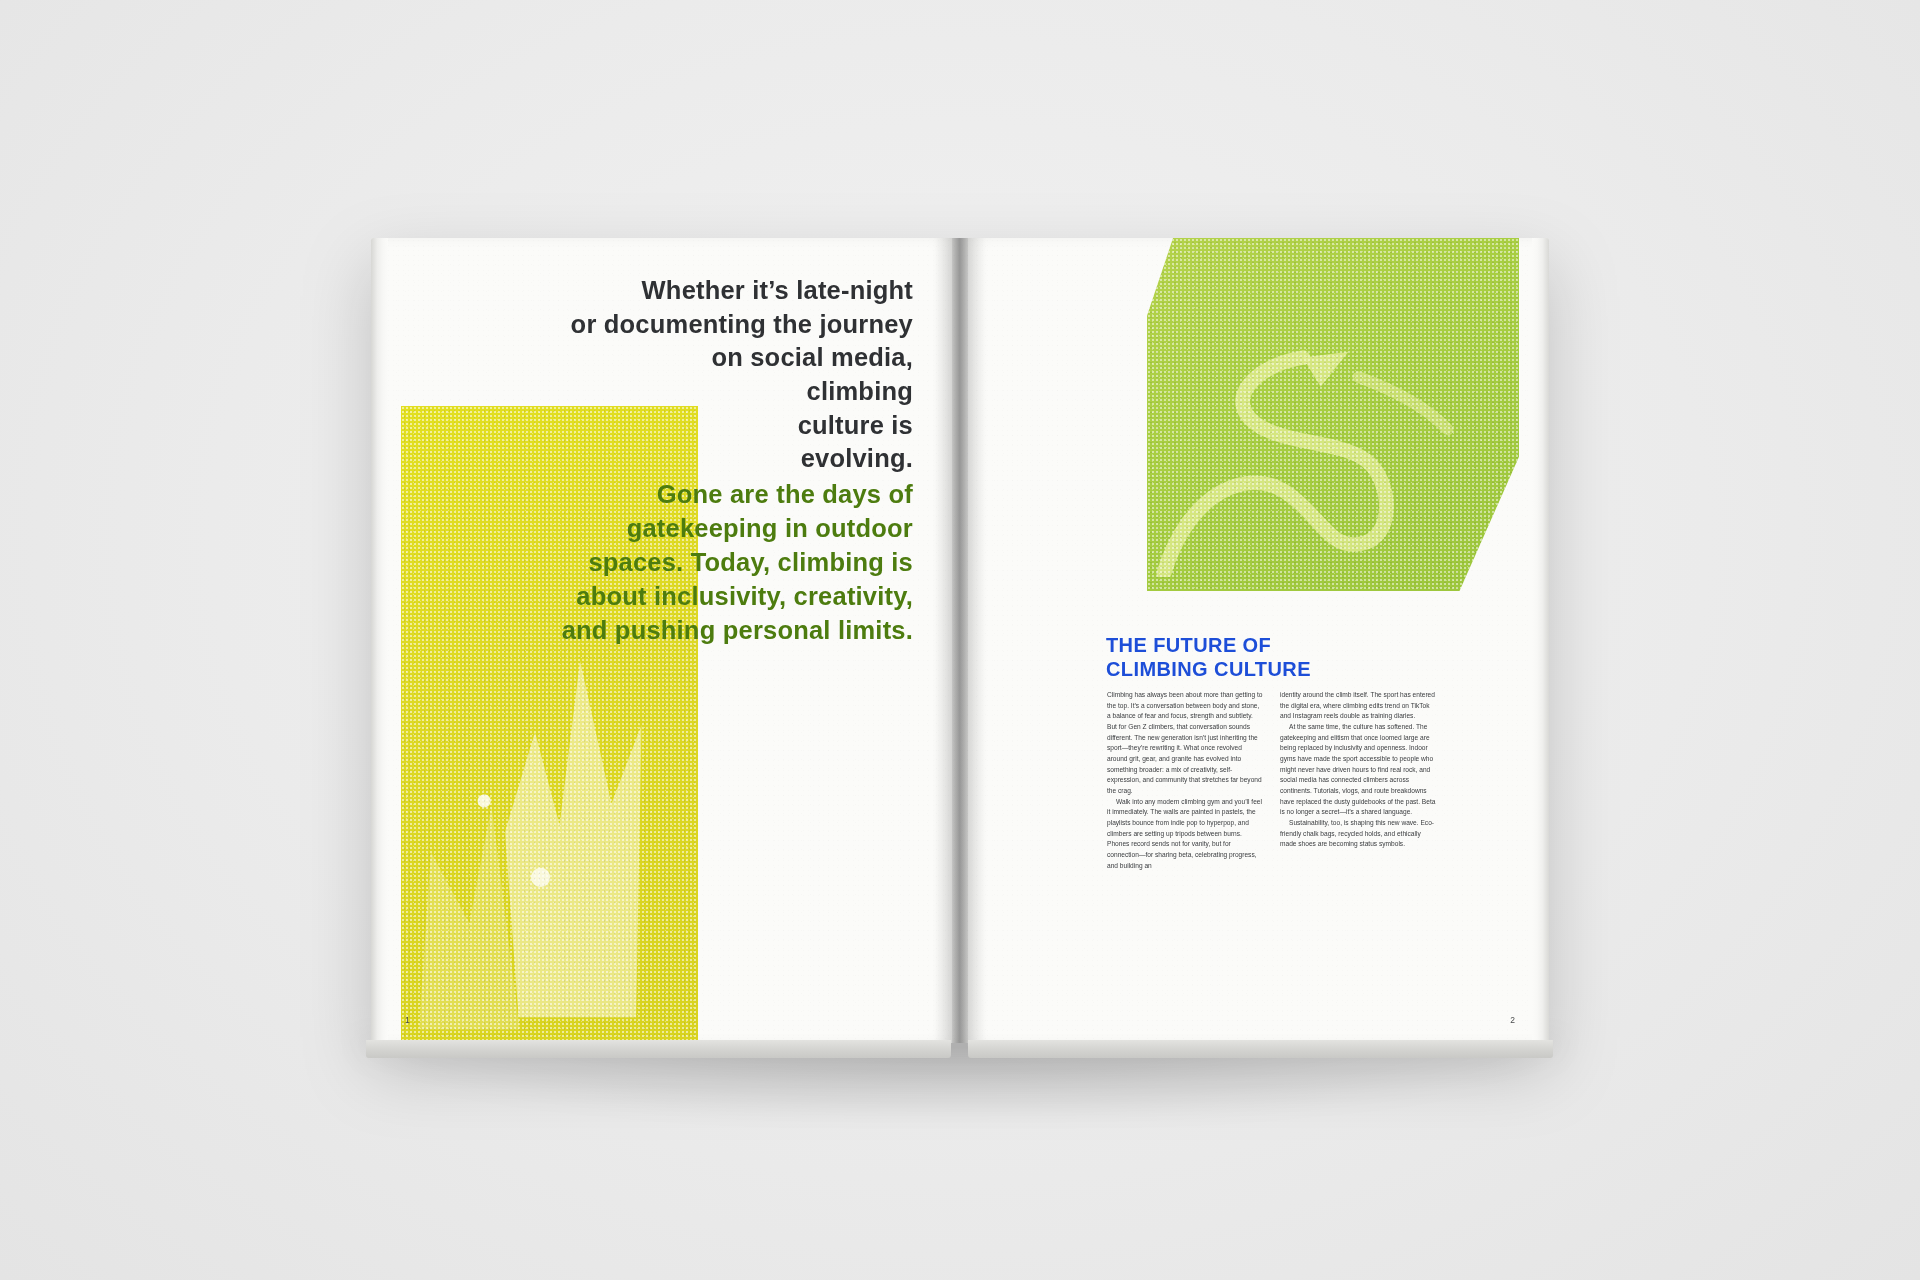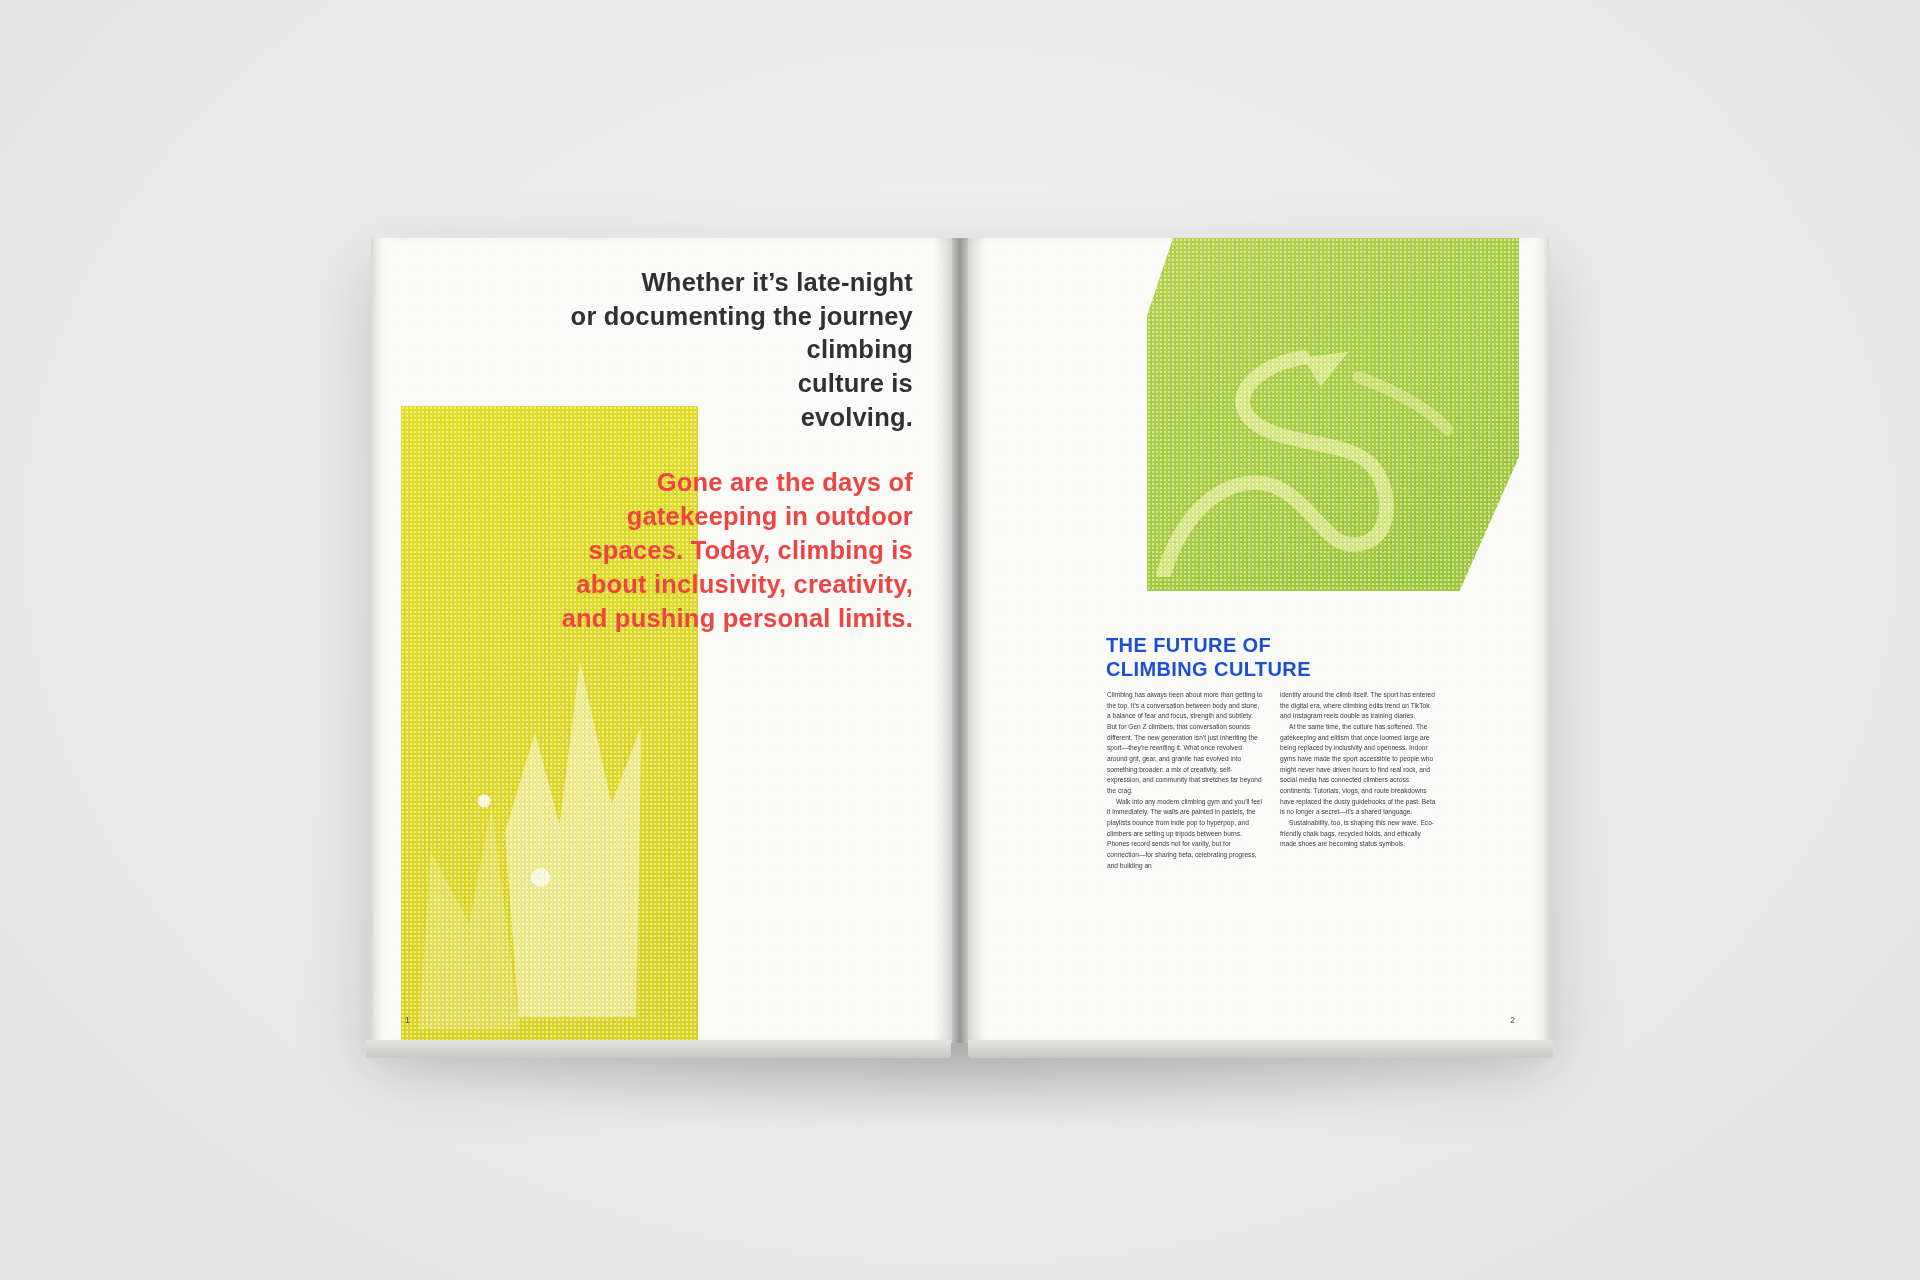--- a/index.html
+++ b/index.html
@@ -159,39 +159,39 @@
     top: 30%;
     width: 96%;
     height: 66%;
     opacity: 0.88;
   }
 
   
   .headline {
     position: absolute;
     left: 48px;
-    top: 28px;
+    top: 36px;
     width: 494px;
     z-index: 4;
     text-align: right;
     color: #2f3134;
     font-weight: 700;
     font-size: 25.5px;
     line-height: 1.32;
     letter-spacing: 0.2px;
   }
   .headline .blk { display: block; }
   .subhead {
     position: absolute;
     left: 180px;
-    top: 228px;
+    top: 240px;
     width: 362px;
     z-index: 4;
     text-align: right;
-    color: #ef4444;
+    color: #4d7c0f;
     font-weight: 700;
     font-size: 25.5px;
     line-height: 1.33;
     letter-spacing: 0.2px;
   }
 
   .folio {
     position: absolute;
     bottom: 18px;
     font-size: 8.5px;
@@ -296,20 +296,21 @@
 
       <div class="art-left">
         <div class="shape1"></div>
         <div class="shape2"></div>
         <div class="grain"></div>
       </div>
 
       <div class="headline">
         <span class="blk">Whether it’s late-night</span>
         <span class="blk">or documenting the journey</span>
+        <span class="blk">on social media,</span>
         <span class="blk">climbing</span>
         <span class="blk">culture is</span>
         <span class="blk">evolving.</span>
       </div>
 
       <div class="subhead">
         <span class="blk">Gone are</span>
         <span class="blk">the days of</span>
         <span class="blk">gatekeeping</span>
         <span class="blk">in outdoor</span>

